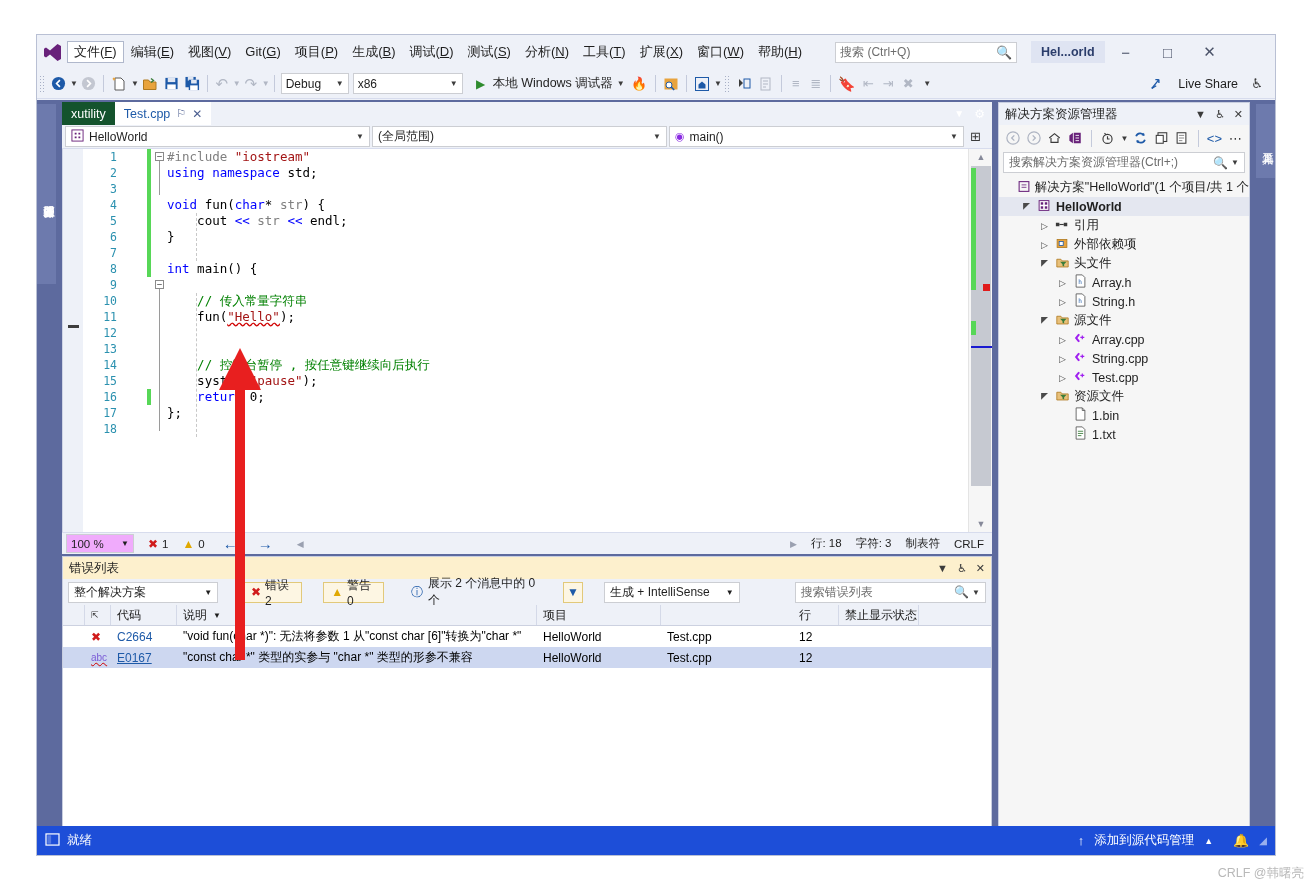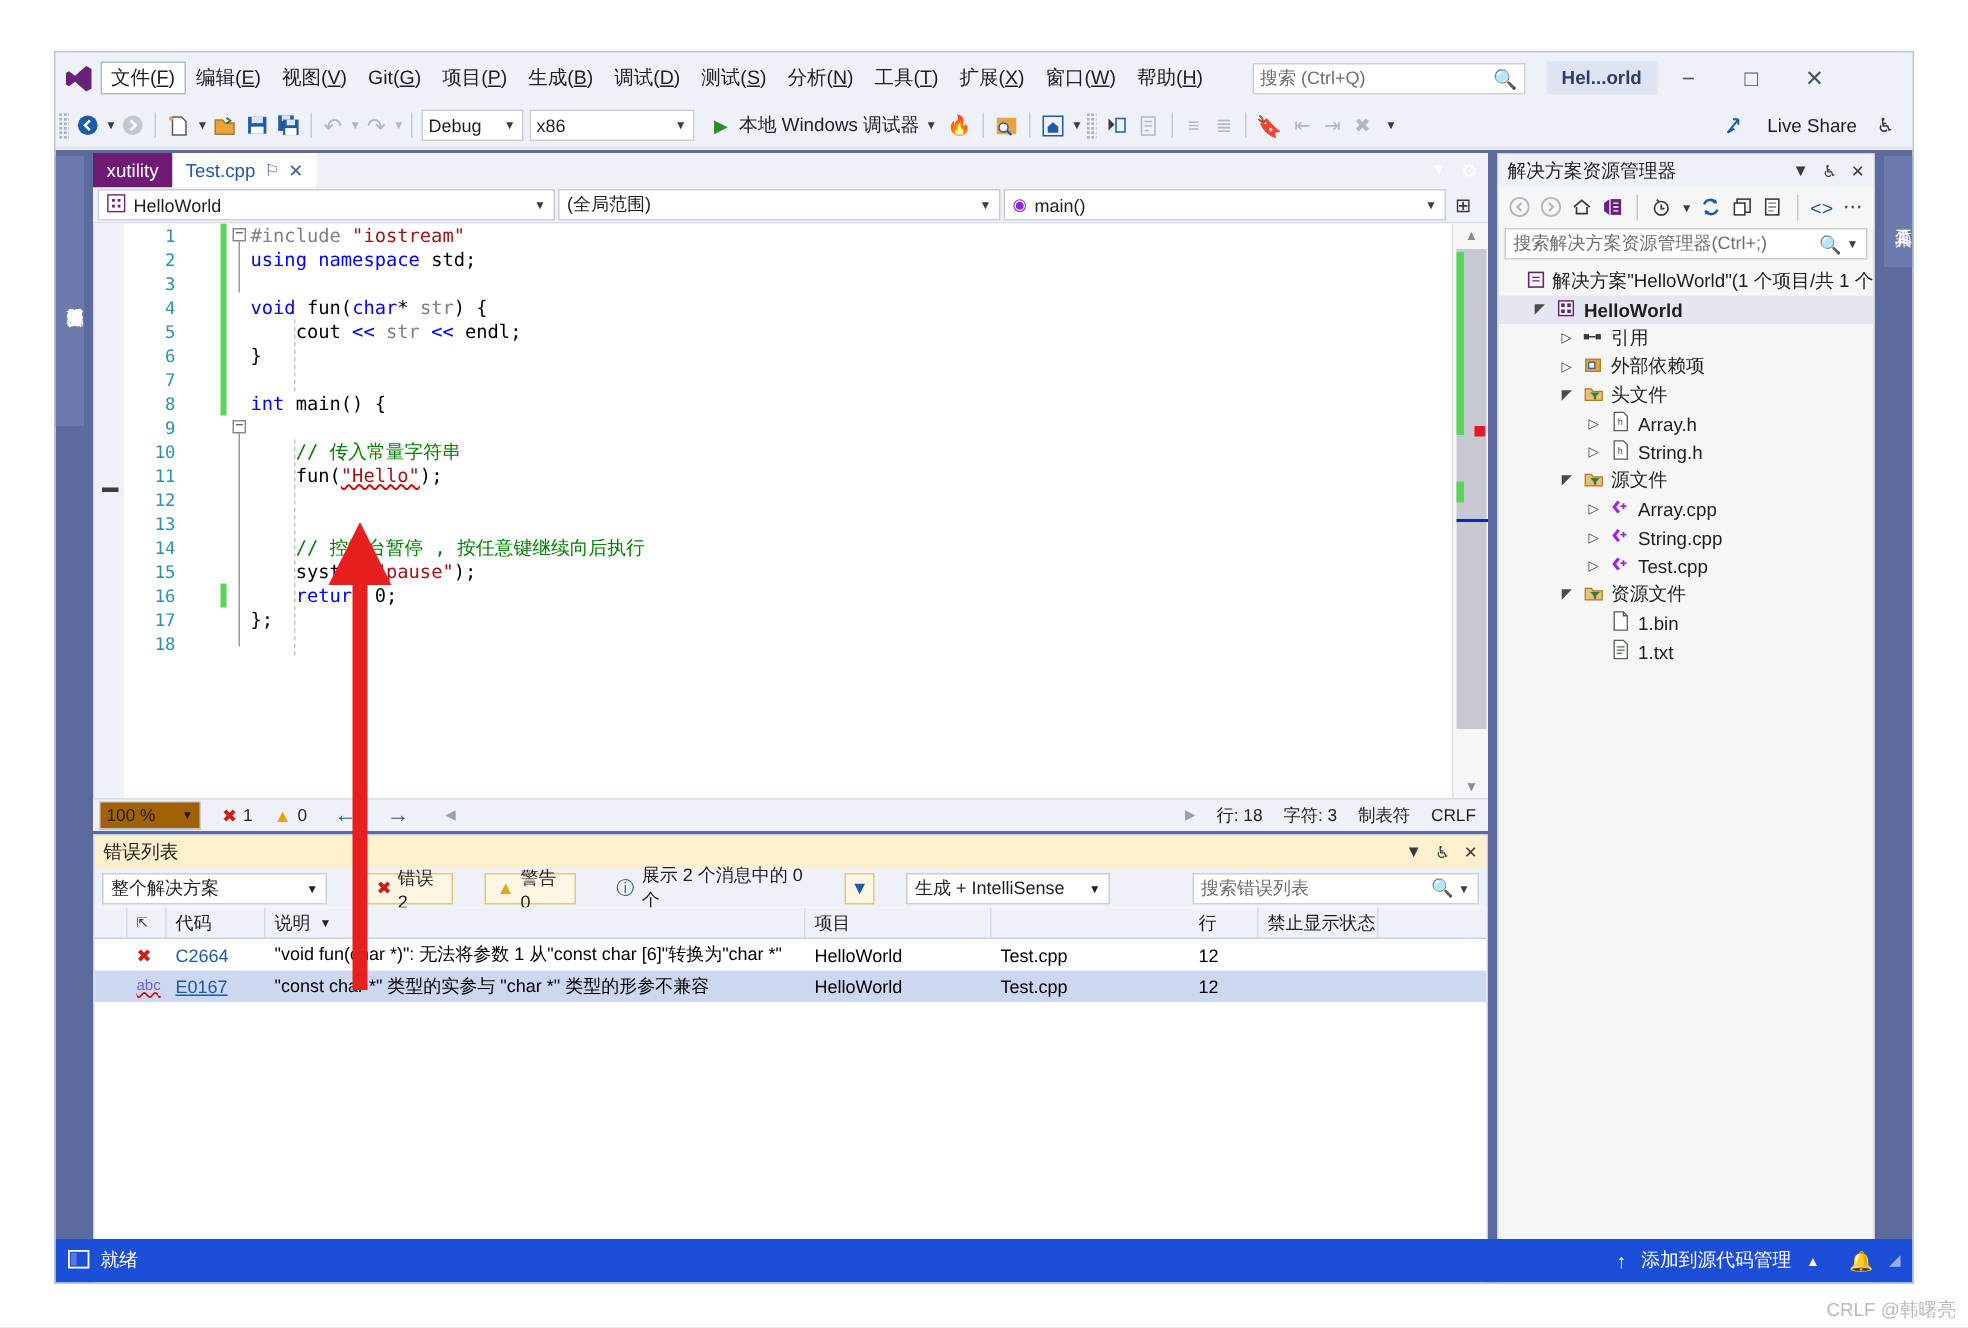--- a/index.html
+++ b/index.html
@@ -132,21 +132,21 @@
     width: 930px; height: 452px;
     background: #eef1f8;
   }
   #tabstrip {
     position: absolute; left: 0; top: 0; width: 100%; height: 23px;
     display: flex; align-items: stretch;
   }
   .etab {
     display: flex; align-items: center; gap: 6px;
     padding: 0 9px; font-size: 12.5px;
-    color: #ffffff; background: #701a75;
+    color: #ffffff; background: #14532d;
     height: 23px;
   }
   .etab.active { background: #ffffff; color: #1e5aa8; }
   .etab .pin { font-size: 11px; color: #7a8bb5; }
   .etab .xc { font-size: 12px; color: #7a8bb5; }
   .etab.active .pin, .etab.active .xc { color: #4a5d8f; }
   #tabstrip-right {
     margin-left: auto; display: flex; align-items: center; gap: 10px;
     padding-right: 7px; color: #ffffff; font-size: 10px;
   }
@@ -231,21 +231,21 @@
   #sb-green { position: absolute; left: 0; top: 0; width: 5px; background: #57d757; }
   #sb-red { position: absolute; right: 1px; width: 7px; height: 7px; background: #e01b1b; }
   #sb-blue { position: absolute; left: 0; width: 22px; height: 2px; background: #1a1ad0; }
   #editor-status {
     position: absolute; left: 0; bottom: 0; width: 100%; height: 22px;
     background: #eef1f8; display: flex; align-items: center;
     border-top: 1px solid #d7dced;
     font-size: 11.5px; color: #1e1e1e;
   }
   .zoomcombo {
-    height: 19px; background: #a16207; border: 1px solid #ccced3;
+    height: 19px; background: #f0abfc; border: 1px solid #ccced3;
     display: flex; align-items: center; padding: 0 4px; width: 68px;
     font-size: 11.5px; margin-left: 4px;
   }
   .zoomcombo .ca { margin-left: auto; font-size: 8px; }
   .st-item { display: inline-flex; align-items: center; gap: 4px; margin-left: 14px; }
   .arrow-nav { color: #1e5aa8; font-size: 15px; margin-left: 18px; }
   
   #errpanel {
     position: absolute; left: 6px; top: 456px;
     width: 930px; height: 362px;

